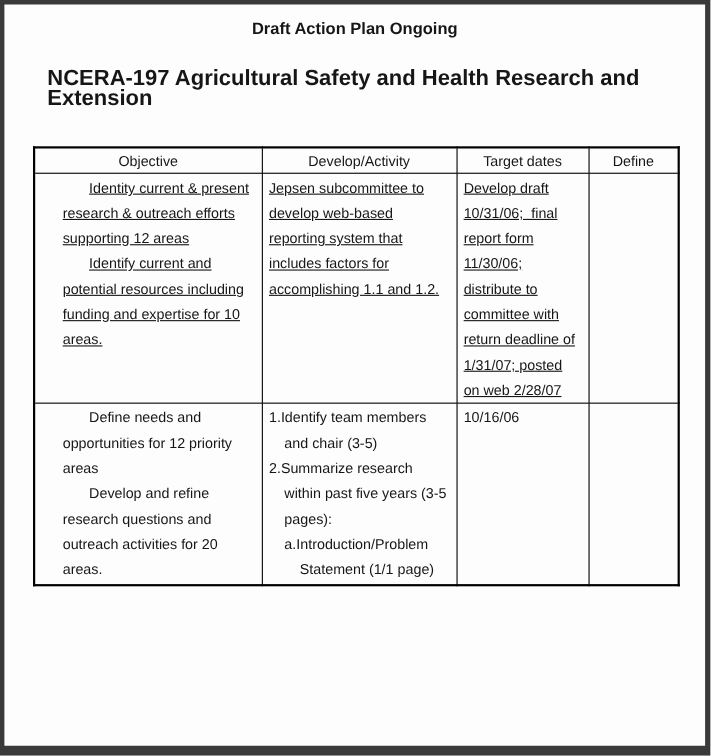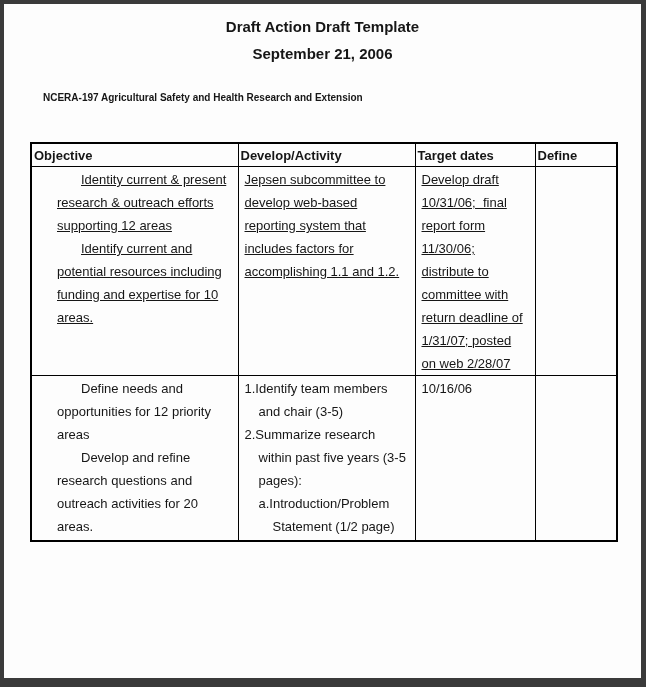--- a/index.html
+++ b/index.html
@@ -30,39 +30,39 @@
   .doc-date {
     margin-top: 9px;
     text-align: center;
     font-weight: bold;
     font-size: 15px;
     line-height: 18px;
   }
   .doc-heading {
     margin: 26px 20px 0 39px;
     font-weight: bold;
-    font-size: 10px;
+    font-size: 20px;
     line-height: 18px;
   }
   table.plan {
     border-collapse: collapse;
     table-layout: fixed;
     margin: 35px 0 0 26px;
     width: 586px;
     border: 2px solid #000000;
   }
   table.plan th, table.plan td {
     border: 1px solid #000000;
     vertical-align: top;
     font-size: 13px;
     overflow: hidden;
   }
   table.plan th {
-    font-weight: bold;
-    text-align: left;
+    font-weight: normal;
+    text-align: center;
     padding: 3px 2px 2px 2px;
     height: 17px;
     line-height: 17px;
   }
   table.plan td {
     padding: 1px 6px 0 6px;
     line-height: 23px;
   }
   tr.row-1 td { height: 93px; }
   tr.row-2 td { height: 207px; text-decoration: underline; }
@@ -86,23 +86,22 @@
   .sub-item {
     padding-left: 28px;
     text-indent: -14px;
   }
 </style>
 </head>
 <body>
 
 <div class="page">
 
-  <div class="doc-title">Draft Action Draft Template</div>
+  <div class="doc-title">Draft Action Plan Ongoing</div>
 
-  <div class="doc-date">September 21, 2006</div>
 
   <div class="doc-heading">NCERA-197 Agricultural Safety and Health Research and Extension</div>
 
   <table class="plan">
     <colgroup>
       <col style="width:207px">
       <col style="width:177px">
       <col style="width:120px">
       <col style="width:82px">
     </colgroup>
@@ -134,21 +133,21 @@
       </tr>
 
       <tr class="row-3">
         <td>
           <p class="para-indent">Define needs and opportunities for 12 priority areas</p>
           <p class="para-indent">Develop and refine research questions and outreach activities for 20 areas.</p>
         </td>
         <td>
           <p class="list-item">1.Identify team members and chair (3-5)</p>
           <p class="list-item">2.Summarize research within past five years (3-5 pages):</p>
-          <p class="sub-item">a.Introduction/Problem Statement (1/2 page)</p>
+          <p class="sub-item">a.Introduction/Problem Statement (1/1 page)</p>
         </td>
         <td>
           <p>10/16/06</p>
         </td>
         <td>
           <p></p>
         </td>
       </tr>
 
     </tbody>

